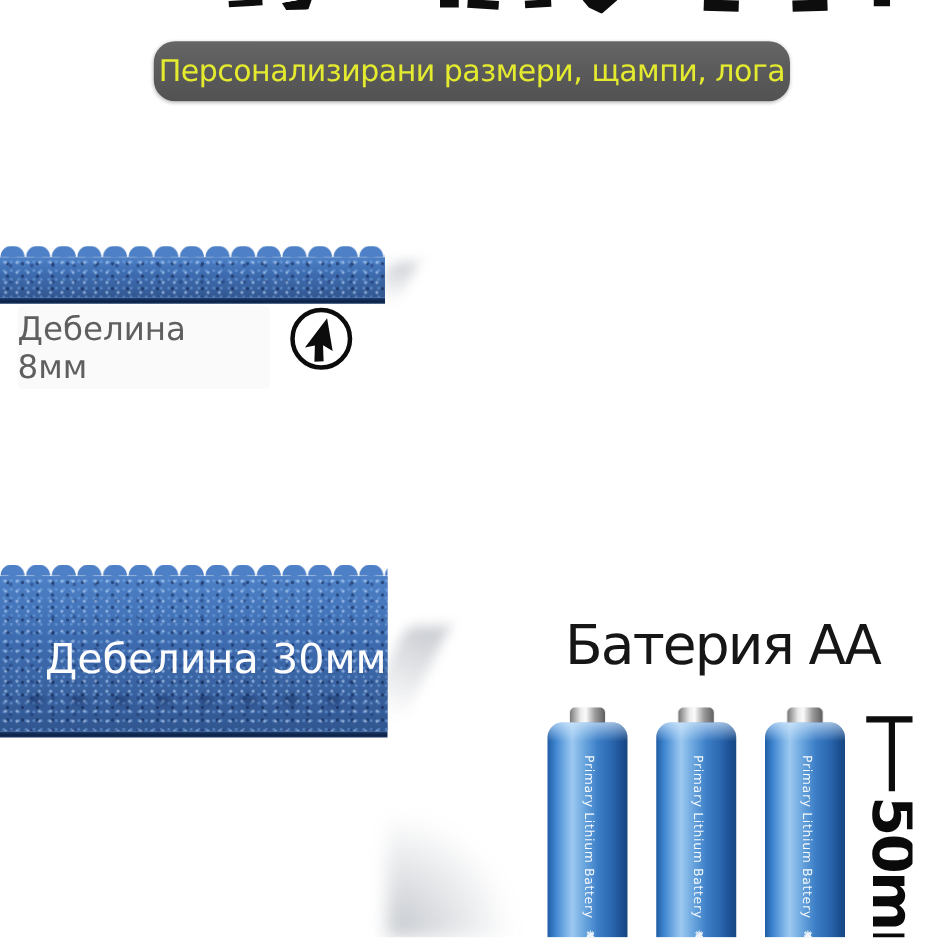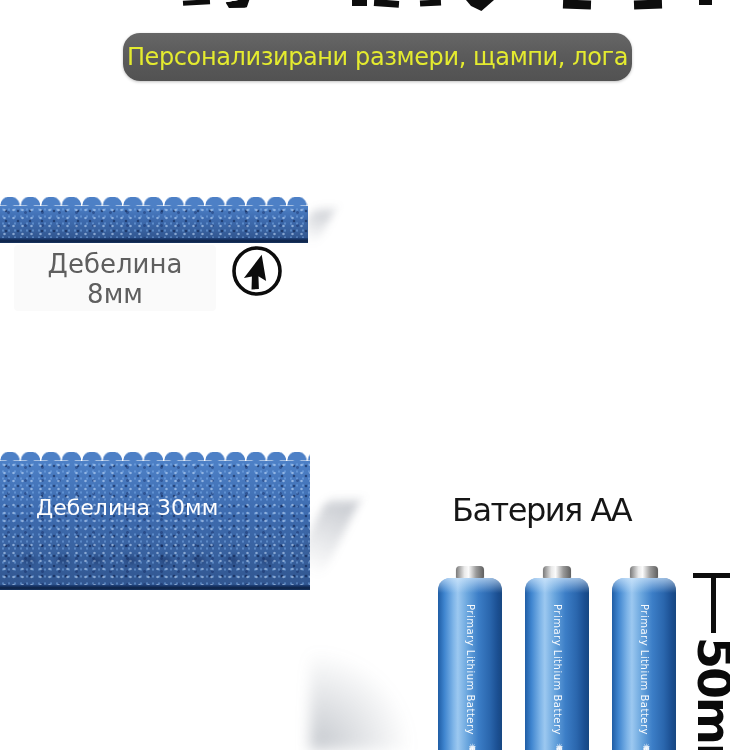--- a/index.html
+++ b/index.html
@@ -37,26 +37,26 @@
     background-size:34px 26px;background-repeat:repeat-x;}
   .strip-shadow{position:absolute;right:-26px;bottom:-8px;width:34px;height:70%;
     background:linear-gradient(200deg,rgba(60,70,90,.3),rgba(60,70,90,0) 70%);
     filter:blur(5px);transform:skewX(-26deg);}
   .big-shadow{position:absolute;left:310px;top:652px;width:100px;height:98px;
     background:radial-gradient(ellipse at 0% 100%,rgba(95,105,120,.38),rgba(95,105,120,0) 72%);
     filter:blur(7px);}
 
   
   .label8-bg{position:absolute;left:14px;top:245px;width:202px;height:66px;background:#fafafa;border-radius:4px;}
-  .label8{position:absolute;left:14px;top:249px;width:202px;text-align:center;
+  .label8{position:absolute;left:14px;top:249px;width:202px;
           color:#5f5f5f;font-size:26px;line-height:30px;}
   .cursor-wrap{position:absolute;left:228px;top:243px;width:58px;height:58px;}
 
   
-  .bat-title{position:absolute;left:452px;top:491px;font-size:32px;letter-spacing:-1.5px;
+  .bat-title{position:absolute;left:452px;top:491px;font-size:44px;letter-spacing:-1.5px;
              color:#161616;white-space:nowrap;}
   .battery{position:absolute;width:64px;height:184px;top:566px;}
   .bat-nub{position:absolute;left:18px;top:0;width:28px;height:13px;border-radius:4px 4px 2px 2px;
     background:linear-gradient(90deg,#7a7a7a,#e9e9e9 30%,#fbfbfb 45%,#9a9a9a 72%,#5f5f5f);
     box-shadow:0 1px 1px rgba(0,0,0,.4);}
   .bat-body{position:absolute;left:0;top:12px;width:64px;height:172px;border-radius:12px 12px 0 0;
     background:linear-gradient(90deg,#1f5da5 0%,#3f85cf 10%,#7fb5e8 24%,#9cc8f0 31%,#6aa6de 46%,
                #3c7ec7 63%,#2a66ad 81%,#1b4f92 93%,#174781 100%);}
   .bat-body::before{content:"";position:absolute;left:0;top:0;right:0;height:15px;
     border-radius:12px 12px 0 0;
@@ -110,21 +110,21 @@
       <g transform="rotate(16 29 28)">
         <path d="M29 11 L40.5 35 L31.8 32.6 L35.8 44.8 L28.8 47.2 L25.6 34.6 L18.4 38.4 Z" fill="#0c0c0c"></path>
       </g>
     </svg>
   </div>
 
 
   <div class="strip" style="top:452px;width:310px;">
     <div class="scallops"></div>
     <div class="foam-body" style="height:124px;">
-      <span class="strip-label" style="left:36px;top:34px;font-size:22px;">Дебелина 30мм</span>
+      <span class="strip-label" style="left:36px;top:46px;font-size:33px;">Дебелина 30мм</span>
       <div class="wm-dots" style="top:86px;"></div>
     </div>
     <div class="foam-edge"></div>
     <div class="strip-shadow"></div>
   </div>
 
   <div class="big-shadow"></div>
 
   <div class="bat-title">Батерия АА</div>
 

